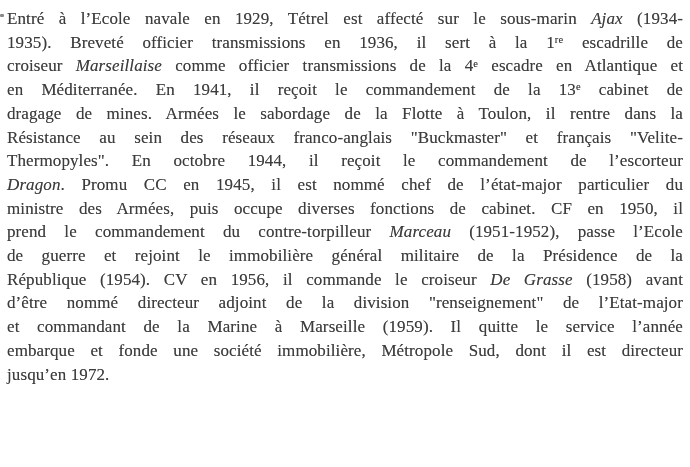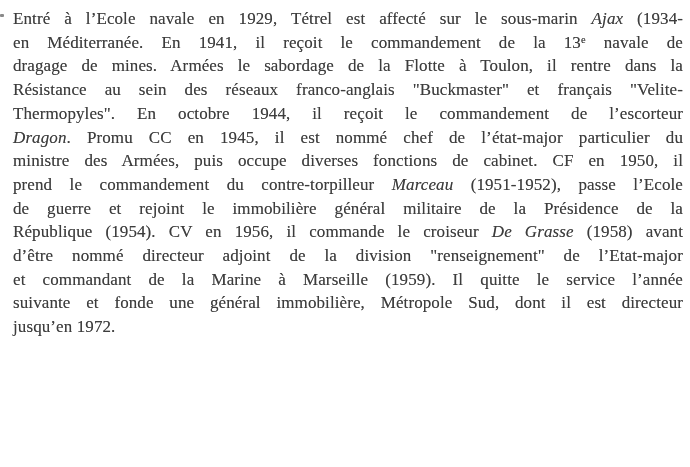--- a/index.html
+++ b/index.html
@@ -22,21 +22,20 @@
   }
   .line {
     font-size: 17px;
     line-height: 23.7px;
     color: #3d3d3d;
     text-shadow: 0 0 0.5px rgba(70,70,70,0.55);
     text-align: justify;
     text-align-last: justify;
     white-space: normal;
     letter-spacing: 0.1px;
-    margin-left: 6px;
   }
   .line.last {
     text-align: right;
     text-align-last: left;
   }
   .line i {
     font-style: italic;
   }
   .line sup {
     font-size: 62%;
@@ -55,26 +54,28 @@
     border-radius: 1px;
   }
 </style>
 </head>
 <body>
 
 <span class="edge-mark"></span>
 
 <div class="page">
     <div class="line"><span>Entré à l’Ecole navale en 1929, Tétrel est affecté sur le sous-marin </span><i>Ajax</i><span> (1934-</span></div>
-    <div class="line"><span>en Méditerranée. En 1941, il reçoit le commandement de la 13</span><sup>e</sup><span> navale de</span></div>
+    <div class="line"><span>1935). Breveté officier transmissions en 1936, il sert à la 1</span><sup>re</sup><span> escadrille de</span></div>
+    <div class="line"><span>croiseur </span><i>Marseillaise</i><span> comme officier transmissions de la 4</span><sup>e</sup><span> escadre en Atlantique et</span></div>
+    <div class="line"><span>en Méditerranée. En 1941, il reçoit le commandement de la 13</span><sup>e</sup><span> cabinet de</span></div>
     <div class="line"><span>dragage de mines. Armées le sabordage de la Flotte à Toulon, il rentre dans la</span></div>
     <div class="line"><span>Résistance au sein des réseaux franco-anglais "Buckmaster" et français "Velite-</span></div>
     <div class="line"><span>Thermopyles". En octobre 1944, il reçoit le commandement de l’escorteur</span></div>
     <div class="line"><i>Dragon</i><span>. Promu CC en 1945, il est nommé chef de l’état-major particulier du</span></div>
     <div class="line"><span>ministre des Armées, puis occupe diverses fonctions de cabinet. CF en 1950, il</span></div>
     <div class="line"><span>prend le commandement du contre-torpilleur </span><i>Marceau</i><span> (1951-1952), passe l’Ecole</span></div>
     <div class="line"><span>de guerre et rejoint le immobilière général militaire de la Présidence de la</span></div>
     <div class="line"><span>République (1954). CV en 1956, il commande le croiseur </span><i>De Grasse</i><span> (1958) avant</span></div>
     <div class="line"><span>d’être nommé directeur adjoint de la division "renseignement" de l’Etat-major</span></div>
     <div class="line"><span>et commandant de la Marine à Marseille (1959). Il quitte le service l’année</span></div>
-    <div class="line"><span>suivante et fonde une général immobilière, Métropole Sud, dont il est directeur</span></div>
+    <div class="line"><span>embarque et fonde une société immobilière, Métropole Sud, dont il est directeur</span></div>
     <div class="line last"><span>jusqu’en 1972.</span></div>
   </div>
 
 </body></html>

